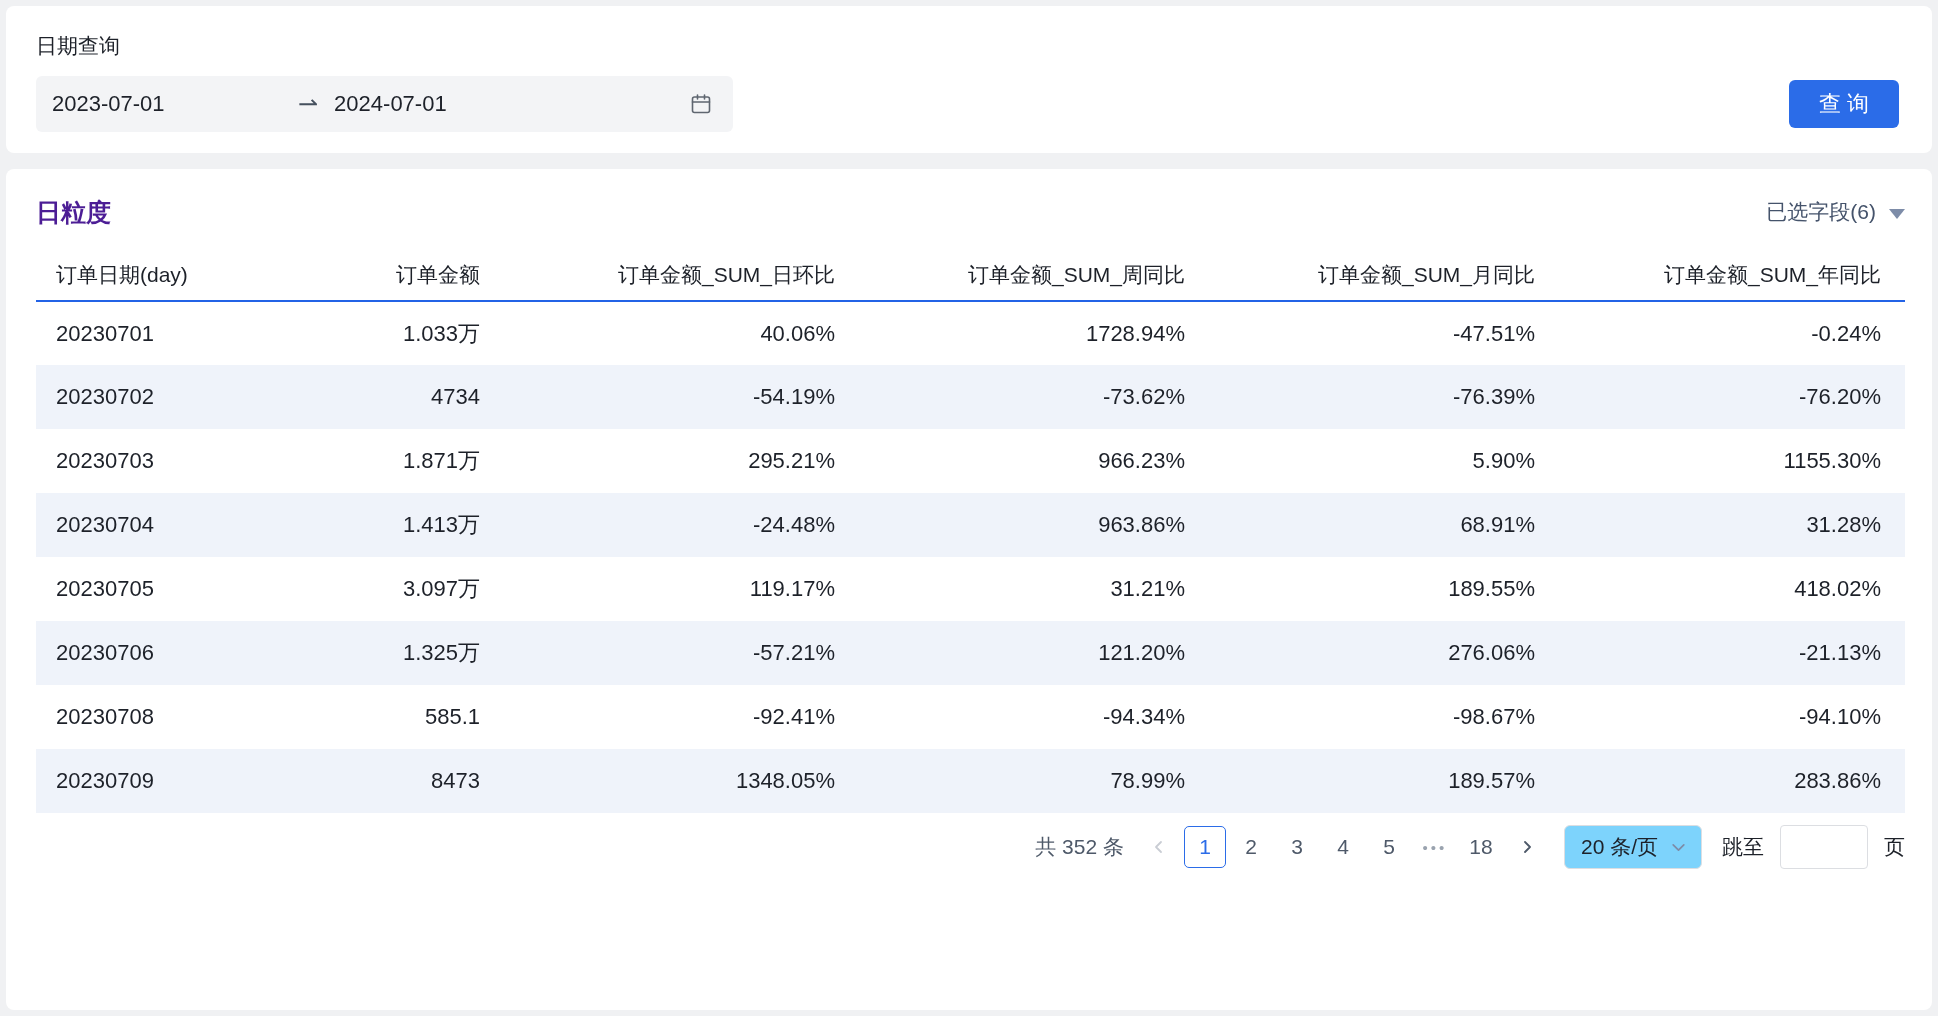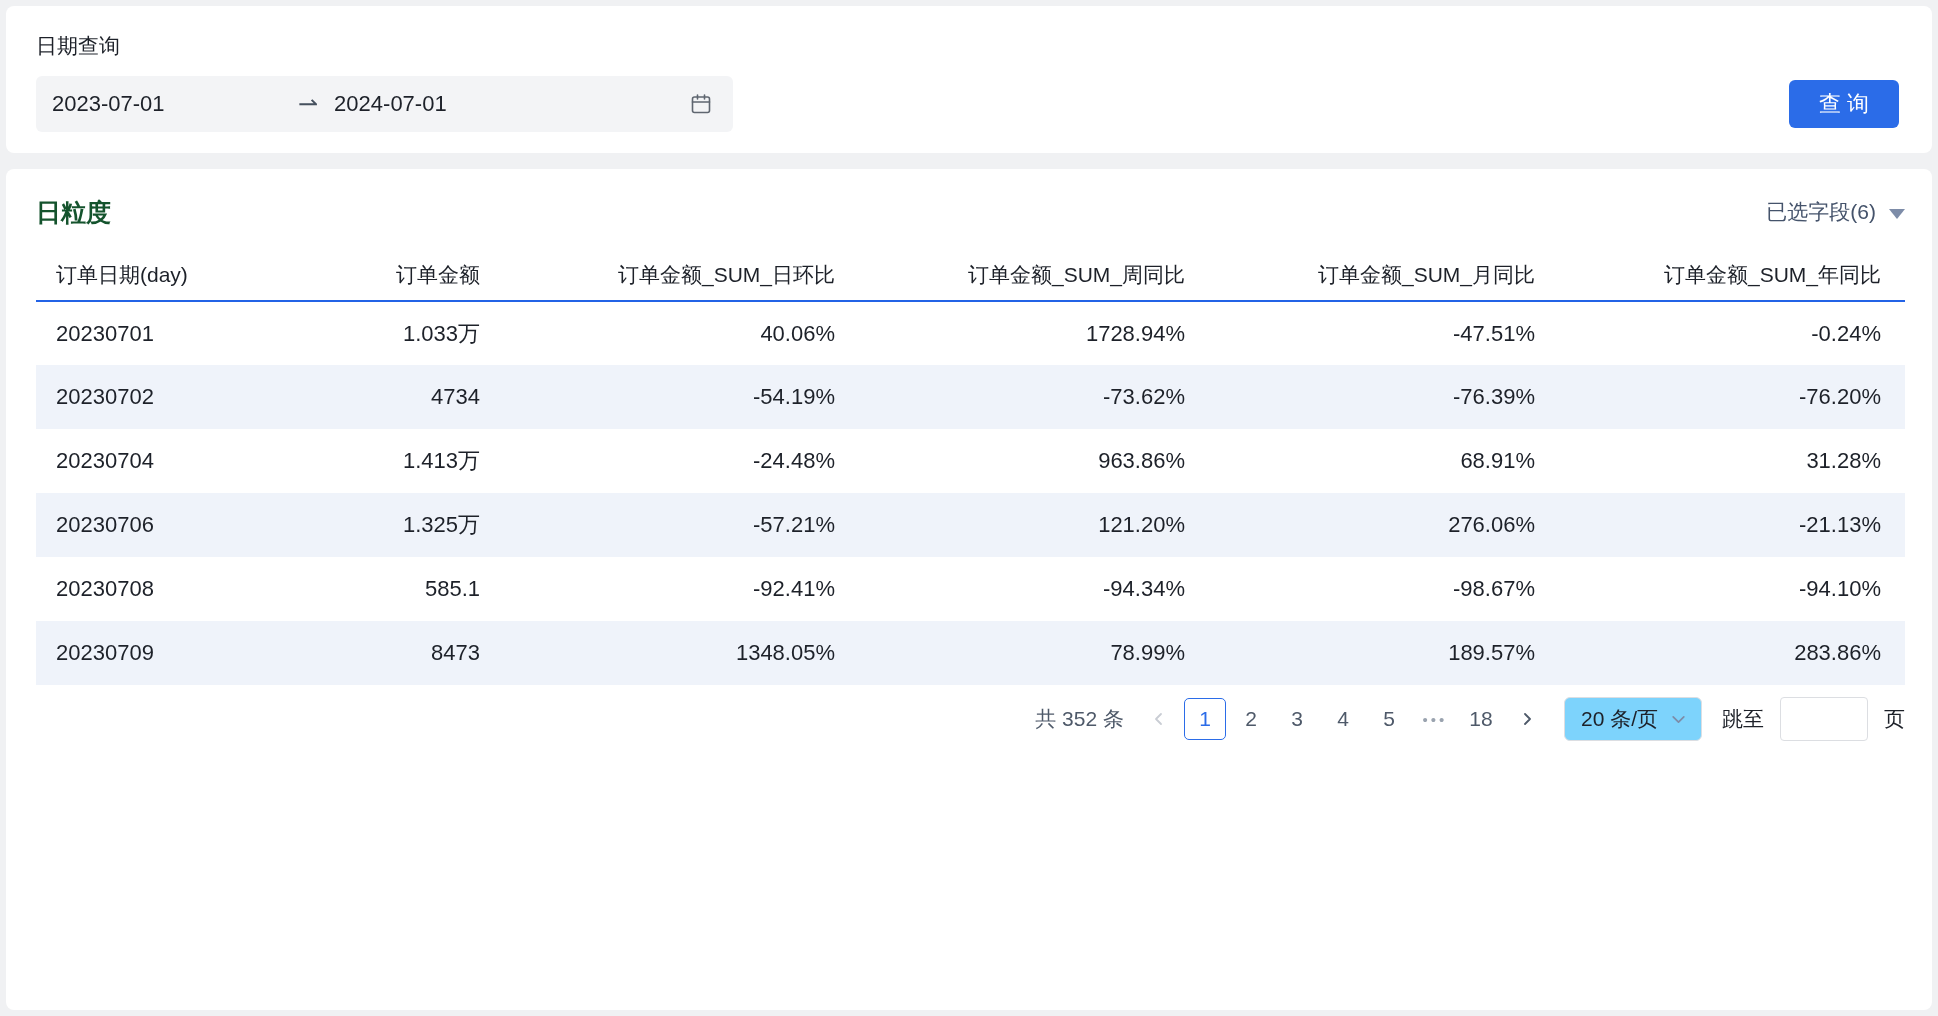--- a/index.html
+++ b/index.html
@@ -23,21 +23,21 @@
   .filter-row{display:flex;align-items:center;justify-content:space-between;}
   .date-range{width:697px;height:56px;background:#f3f4f6;border-radius:6px;display:flex;align-items:center;padding:0 20px 0 16px;cursor:pointer;}
   .date-val{font-size:22px;color:var(--text);}
   .date-start{width:246px;}
   .swap-arrow{font-size:24px;color:#45505e;line-height:1;margin-right:16px;}
   .cal{margin-left:auto;display:flex;align-items:center;}
   .query-btn{width:110px;height:48px;border:none;border-radius:6px;background:var(--accent);color:#fff;font-size:22px;font-family:inherit;cursor:pointer;}
   
   .card-table{flex:1;padding:26px 27px 0 30px;display:flex;flex-direction:column;}
   .table-head-row{display:flex;align-items:center;justify-content:space-between;height:34px;}
-  .table-title{font-size:25px;font-weight:700;color:#14532d;}
+  .table-title{font-size:25px;font-weight:700;color:#4c1d95;}
   .field-selector{display:flex;align-items:center;gap:13px;cursor:pointer;}
   .field-selector-label{font-size:21px;color:#45536b;}
   .tri{width:0;height:0;border-left:8px solid transparent;border-right:8px solid transparent;border-top:10px solid #7d8ca8;margin-top:3px;}
   table{width:100%;border-collapse:collapse;margin-top:20px;table-layout:fixed;}
   col.c1{width:240px;}col.c2{width:228px;}col.c3{width:355px;}col.c4{width:350px;}col.c5{width:350px;}
   thead th{height:52px;font-size:21px;font-weight:500;color:var(--text);text-align:right;padding:0 24px 0 0;white-space:nowrap;border-bottom:2px solid var(--header-line);}
   thead th:first-child{text-align:left;padding:0 0 0 20px;}
   tbody td{height:64px;font-size:22px;color:var(--text);text-align:right;padding:0 24px 0 0;white-space:nowrap;}
   tbody td:first-child{text-align:left;padding:0 0 0 20px;}
   tbody tr:nth-child(even){background:var(--stripe);}
@@ -119,26 +119,42 @@
           </tr>
           <tr>
             <td>20230702</td>
             <td>4734</td>
             <td>-54.19%</td>
             <td>-73.62%</td>
             <td>-76.39%</td>
             <td>-76.20%</td>
           </tr>
           <tr>
+            <td>20230703</td>
+            <td>1.871万</td>
+            <td>295.21%</td>
+            <td>966.23%</td>
+            <td>5.90%</td>
+            <td>1155.30%</td>
+          </tr>
+          <tr>
             <td>20230704</td>
             <td>1.413万</td>
             <td>-24.48%</td>
             <td>963.86%</td>
             <td>68.91%</td>
             <td>31.28%</td>
+          </tr>
+          <tr>
+            <td>20230705</td>
+            <td>3.097万</td>
+            <td>119.17%</td>
+            <td>31.21%</td>
+            <td>189.55%</td>
+            <td>418.02%</td>
           </tr>
           <tr>
             <td>20230706</td>
             <td>1.325万</td>
             <td>-57.21%</td>
             <td>121.20%</td>
             <td>276.06%</td>
             <td>-21.13%</td>
           </tr>
           <tr>

